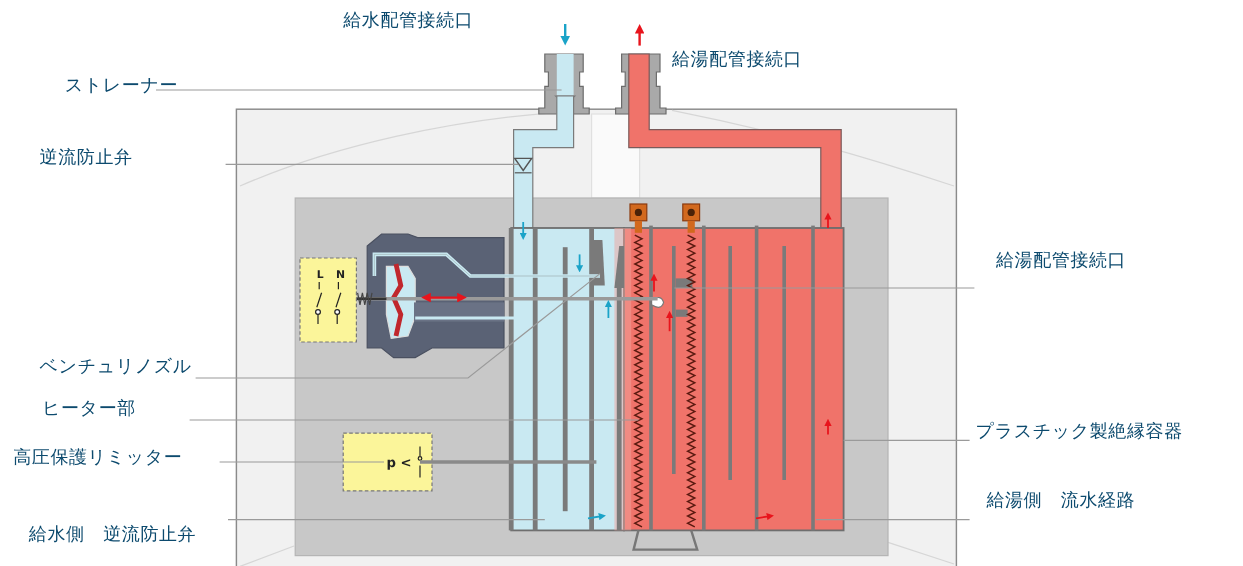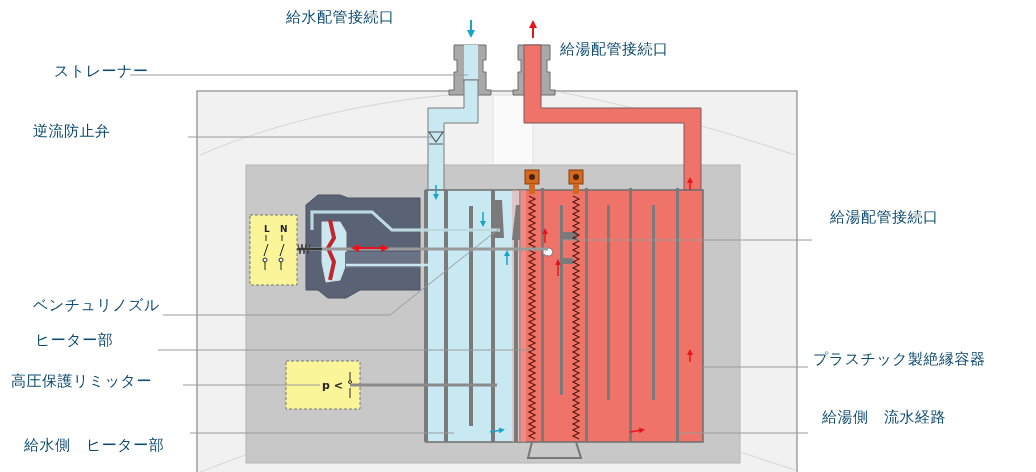--- a/index.html
+++ b/index.html
@@ -161,15 +161,15 @@
 </svg>
 
 <div class="lbl" style="left:286px; top:8px;">給水配管接続口</div>
 <div class="lbl" style="left:560px; top:8px;margin-top:32px;">給湯配管接続口</div>
 <div class="lbl" style="left:33px; top:62px;margin-left:21px;">ストレーナー</div>
 <div class="lbl" style="left:33px; top:122px;text-align:right;">逆流防止弁</div>
 <div class="lbl" style="left:830px; top:208px;">給湯配管接続口</div>
 <div class="lbl" style="left:33px; top:296px;">ベンチュリノズル</div>
 <div class="lbl" style="left:35px; top:331px;">ヒーター部</div>
 <div class="lbl" style="left:11px; top:372px;">高圧保護リミッター</div>
-<div class="lbl" style="left:24px; top:436px;">給水側　ヒーター部</div>
+<div class="lbl" style="left:24px; top:436px;">給水側　逆流防止弁</div>
 <div class="lbl" style="left:813px; top:350px;">プラスチック製絶縁容器</div>
 <div class="lbl" style="left:822px; top:408px;text-align:right;">給湯側　流水経路</div>
 
 </body></html>

